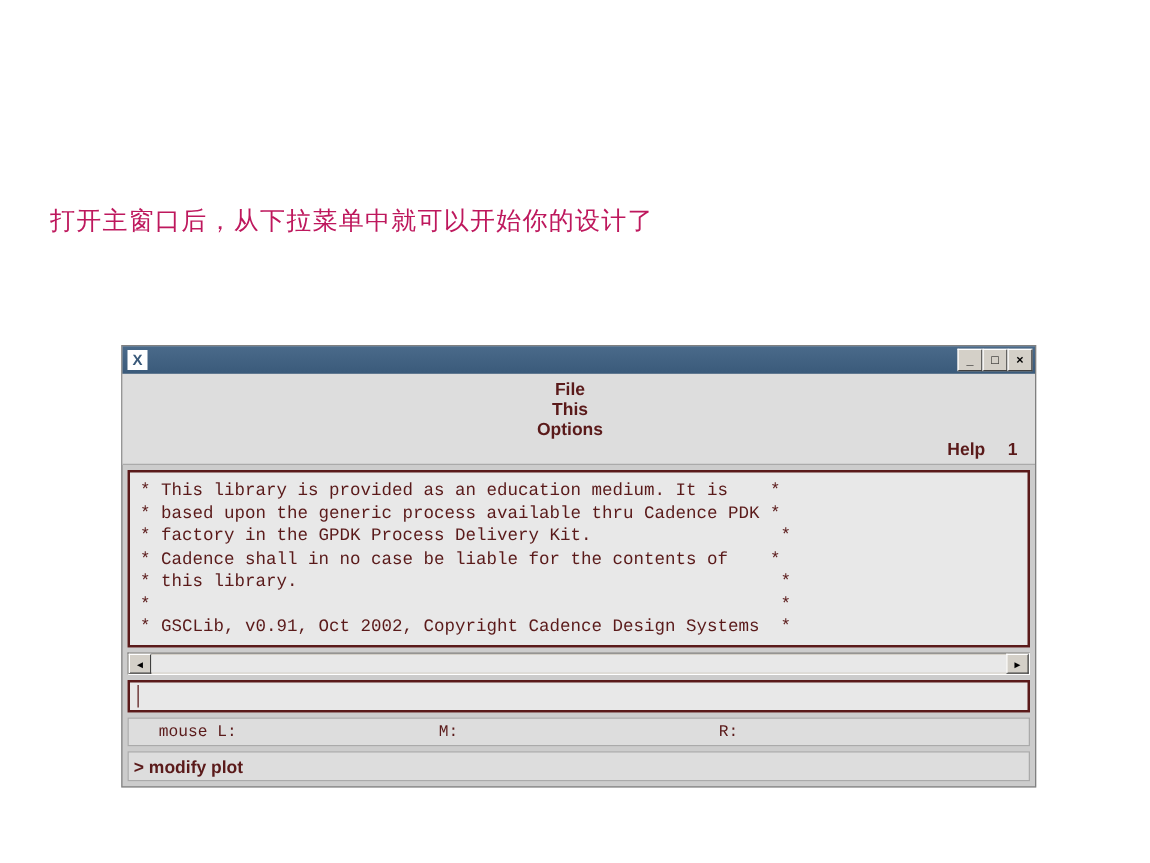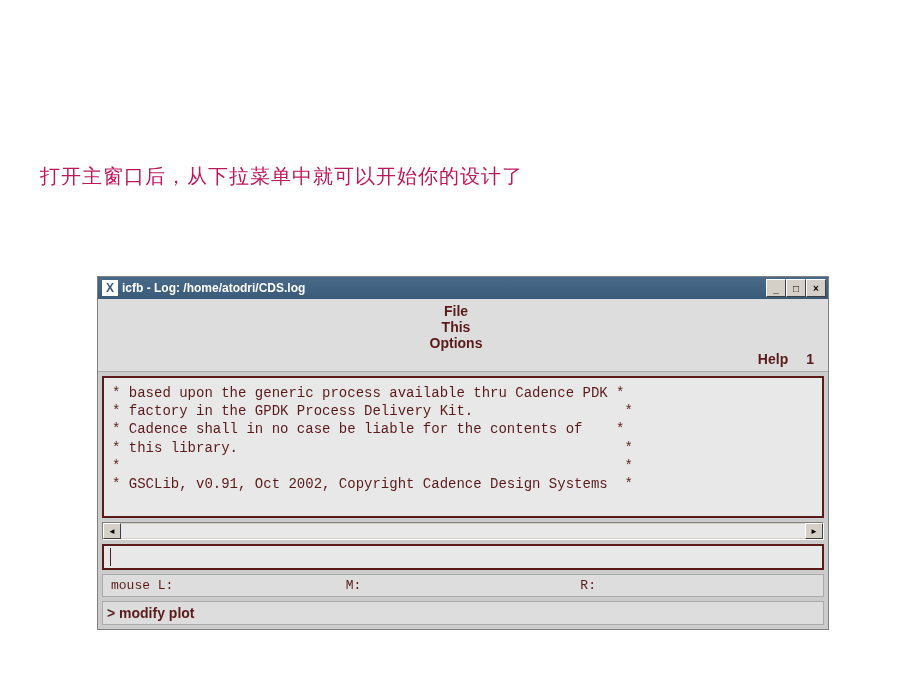--- a/index.html
+++ b/index.html
@@ -163,21 +163,21 @@
       display: inline-block;
       width: 1px;
       height: 18px;
       background: #5a1a1a;
       vertical-align: middle;
     }
     .mouse-panel {
       margin: 4px;
       background: #dddddd;
       border: 1px solid #aaaaaa;
-      padding: 3px 8px;
+      padding: 3px 24px;
       font-family: "Courier New", monospace;
       font-size: 13px;
       color: #5a1a1a;
       display: flex;
     }
     .mouse-l { flex: 1; }
     .mouse-m { flex: 1; }
     .mouse-r { flex: 1; }
     .status-panel {
       margin: 4px;
@@ -191,39 +191,39 @@
     }
   </style>
 </head>
 <body>
 
 <div class="intro-text">打开主窗口后，从下拉菜单中就可以开始你的设计了</div>
 
 <div class="window">
   <div class="titlebar">
     <div class="titlebar-icon">X</div>
-    <div class="titlebar-text">icfb - Log: /home/atodri/CDS.log</div>
     <div class="window-controls">
       <div class="window-control-btn">_</div>
       <div class="window-control-btn">□</div>
       <div class="window-control-btn">×</div>
     </div>
   </div>
 
   <div class="menubar">
     <div class="menu-item">File</div>
     <div class="menu-item">This</div>
     <div class="menu-item">Options</div>
     <div class="menu-right">
       <div class="menu-help">Help</div>
       <div class="menu-number">1</div>
     </div>
   </div>
 
   <div class="log-panel">
+    <div class="log-line">* This library is provided as an education medium. It is    *</div>
     <div class="log-line">* based upon the generic process available thru Cadence PDK *</div>
     <div class="log-line">* factory in the GPDK Process Delivery Kit.                  *</div>
     <div class="log-line">* Cadence shall in no case be liable for the contents of    *</div>
     <div class="log-line">* this library.                                              *</div>
     <div class="log-line">*                                                            *</div>
     <div class="log-line">* GSCLib, v0.91, Oct 2002, Copyright Cadence Design Systems  *</div>
   </div>
 
   <div class="scrollbar-h">
     <div class="scroll-arrow">◄</div>

